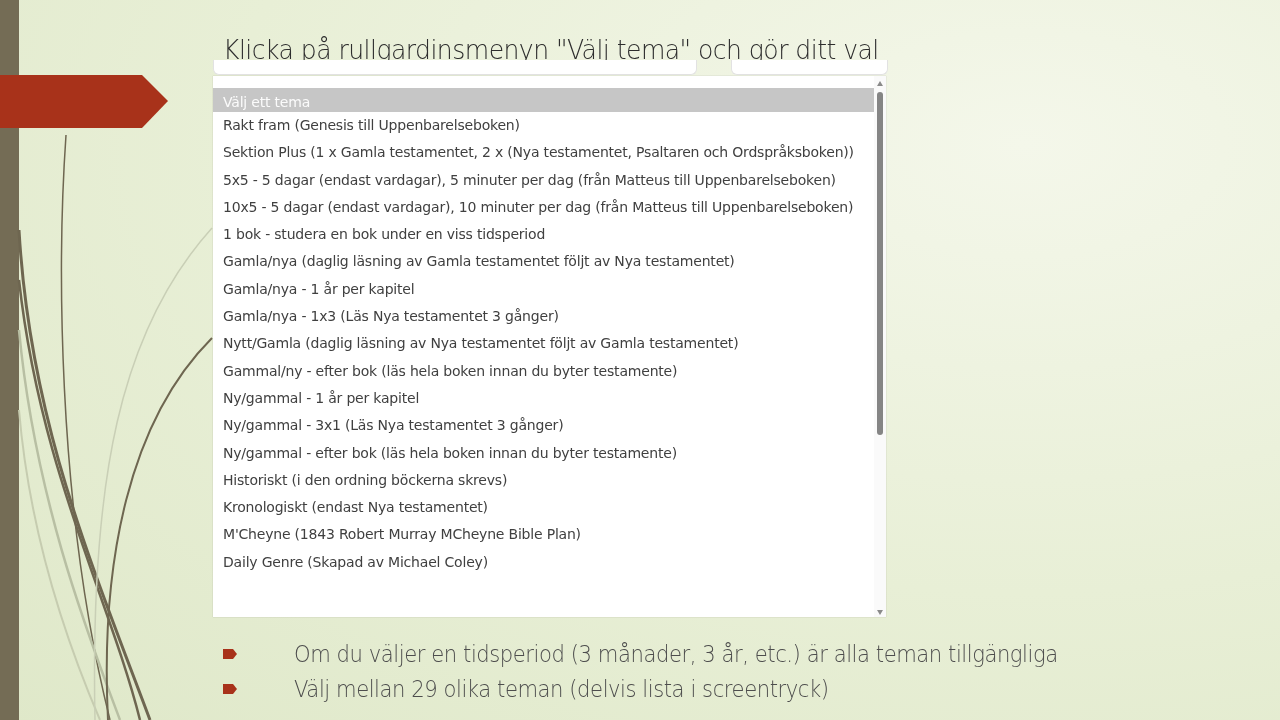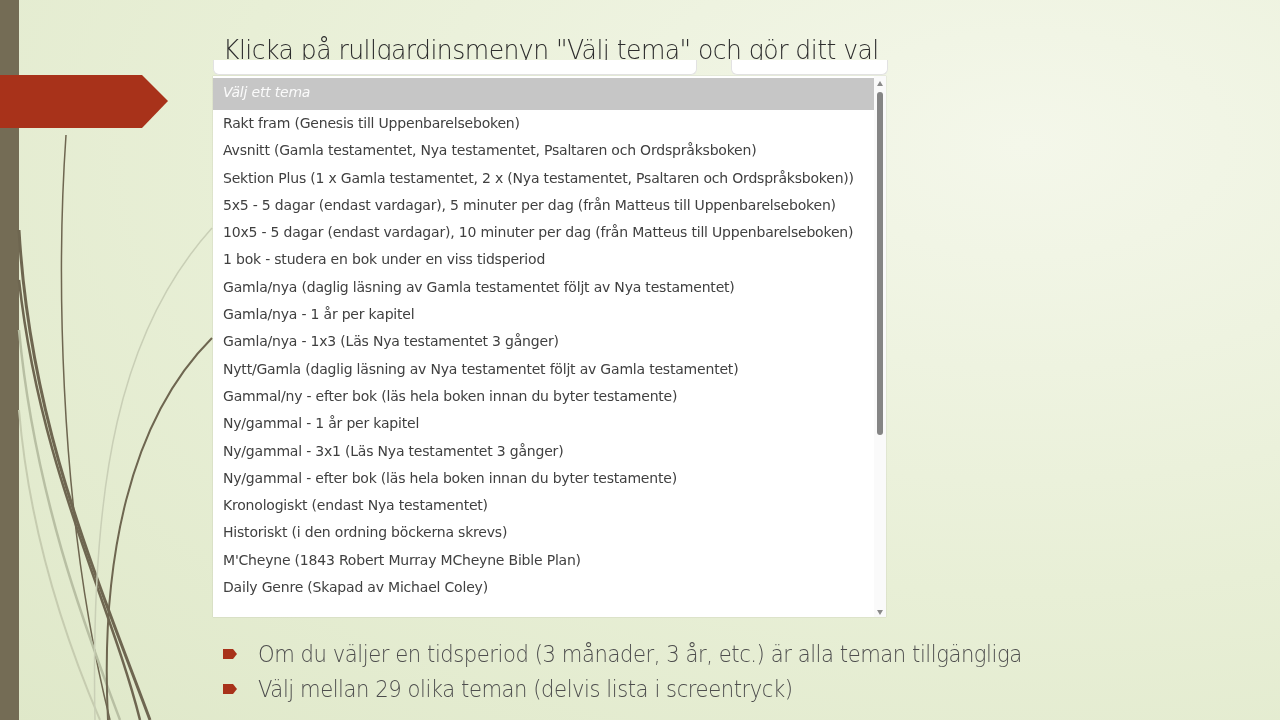--- a/index.html
+++ b/index.html
@@ -22,27 +22,27 @@
     }
     .dropdown {
       position:absolute; left:213px; top:76px; width:673px; height:541px; background:#ffffff;
       box-shadow: 0 0 1px rgba(0,0,0,0.25); overflow:hidden;
     }
     .dropdown-list { position:absolute; left:0; top:0; right:12px; bottom:0; }
     .option {
       height:27.3px; line-height:27.3px; padding-left:10px; font-size:14px; color:#404040;
       font-family:"DejaVu Sans", sans-serif; white-space:nowrap; letter-spacing:-0.2px;
     }
-    .option.placeholder { background:#c6c6c6; color:#fbfbfb; height:32px; line-height:28px; margin-top:2px;font-style:italic; }
+    .option.placeholder { background:#c6c6c6; color:#fbfbfb; height:24px; line-height:28px; margin-top:12px; }
     .scrollbar { position:absolute; right:0; top:0; width:12px; bottom:0; background:#fafafa; }
     .scroll-up { position:absolute; top:5px; left:3px; width:0; height:0; border-left:3px solid transparent; border-right:3px solid transparent; border-bottom:5px solid #8a8a8a; }
     .scroll-down { position:absolute; bottom:2px; left:3px; width:0; height:0; border-left:3px solid transparent; border-right:3px solid transparent; border-top:5px solid #8a8a8a; }
     .scroll-thumb { position:absolute; left:3px; top:16px; width:6px; height:343px; background:#858585; border-radius:3px; }
     .bullets { position:absolute; left:223px; top:636px; }
-    .bullet { display:flex; align-items:center; height:35px; }
+    .bullet { display:flex; align-items:center; height:35px;gap:36px; }
     .bullet-icon { width:14px; height:10px; margin-right:21px; }
     .bullet-text {
       font-size:23px; color:#4d4d4d; font-family:"DejaVu Sans", sans-serif; font-weight:300;
       letter-spacing:-0.5px; white-space:nowrap; transform: scaleX(0.92); transform-origin:left center;
     }
   </style>
 </head>
 <body>
 
 <div class="side-bar"></div>
@@ -63,35 +63,34 @@
 
 <div class="title">Klicka på rullgardinsmenyn "Välj tema" och gör ditt val</div>
 
 <div class="behind-field" style="left:213px; width:482px;"></div>
 <div class="behind-field" style="left:731px; width:155px;"></div>
 
 <div class="dropdown">
   <div class="dropdown-list">
     <div class="option placeholder">Välj ett tema</div>
     <div class="option">Rakt fram (Genesis till Uppenbarelseboken)</div>
-    <div class="option">Avsnitt (Gamla testamentet, Nya testamentet, Psaltaren och Ordspråksboken)</div>
     <div class="option">Sektion Plus (1 x Gamla testamentet, 2 x (Nya testamentet, Psaltaren och Ordspråksboken))</div>
     <div class="option">5x5 - 5 dagar (endast vardagar), 5 minuter per dag (från Matteus till Uppenbarelseboken)</div>
     <div class="option">10x5 - 5 dagar (endast vardagar), 10 minuter per dag (från Matteus till Uppenbarelseboken)</div>
     <div class="option">1 bok - studera en bok under en viss tidsperiod</div>
     <div class="option">Gamla/nya (daglig läsning av Gamla testamentet följt av Nya testamentet)</div>
     <div class="option">Gamla/nya - 1 år per kapitel</div>
     <div class="option">Gamla/nya - 1x3 (Läs Nya testamentet 3 gånger)</div>
     <div class="option">Nytt/Gamla (daglig läsning av Nya testamentet följt av Gamla testamentet)</div>
     <div class="option">Gammal/ny - efter bok (läs hela boken innan du byter testamente)</div>
     <div class="option">Ny/gammal - 1 år per kapitel</div>
     <div class="option">Ny/gammal - 3x1 (Läs Nya testamentet 3 gånger)</div>
     <div class="option">Ny/gammal - efter bok (läs hela boken innan du byter testamente)</div>
+    <div class="option">Historiskt (i den ordning böckerna skrevs)</div>
     <div class="option">Kronologiskt (endast Nya testamentet)</div>
-    <div class="option">Historiskt (i den ordning böckerna skrevs)</div>
     <div class="option">M'Cheyne (1843 Robert Murray MCheyne Bible Plan)</div>
     <div class="option">Daily Genre (Skapad av Michael Coley)</div>
   </div>
   <div class="scrollbar">
     <div class="scroll-up"></div>
     <div class="scroll-thumb"></div>
     <div class="scroll-down"></div>
   </div>
 </div>
 

